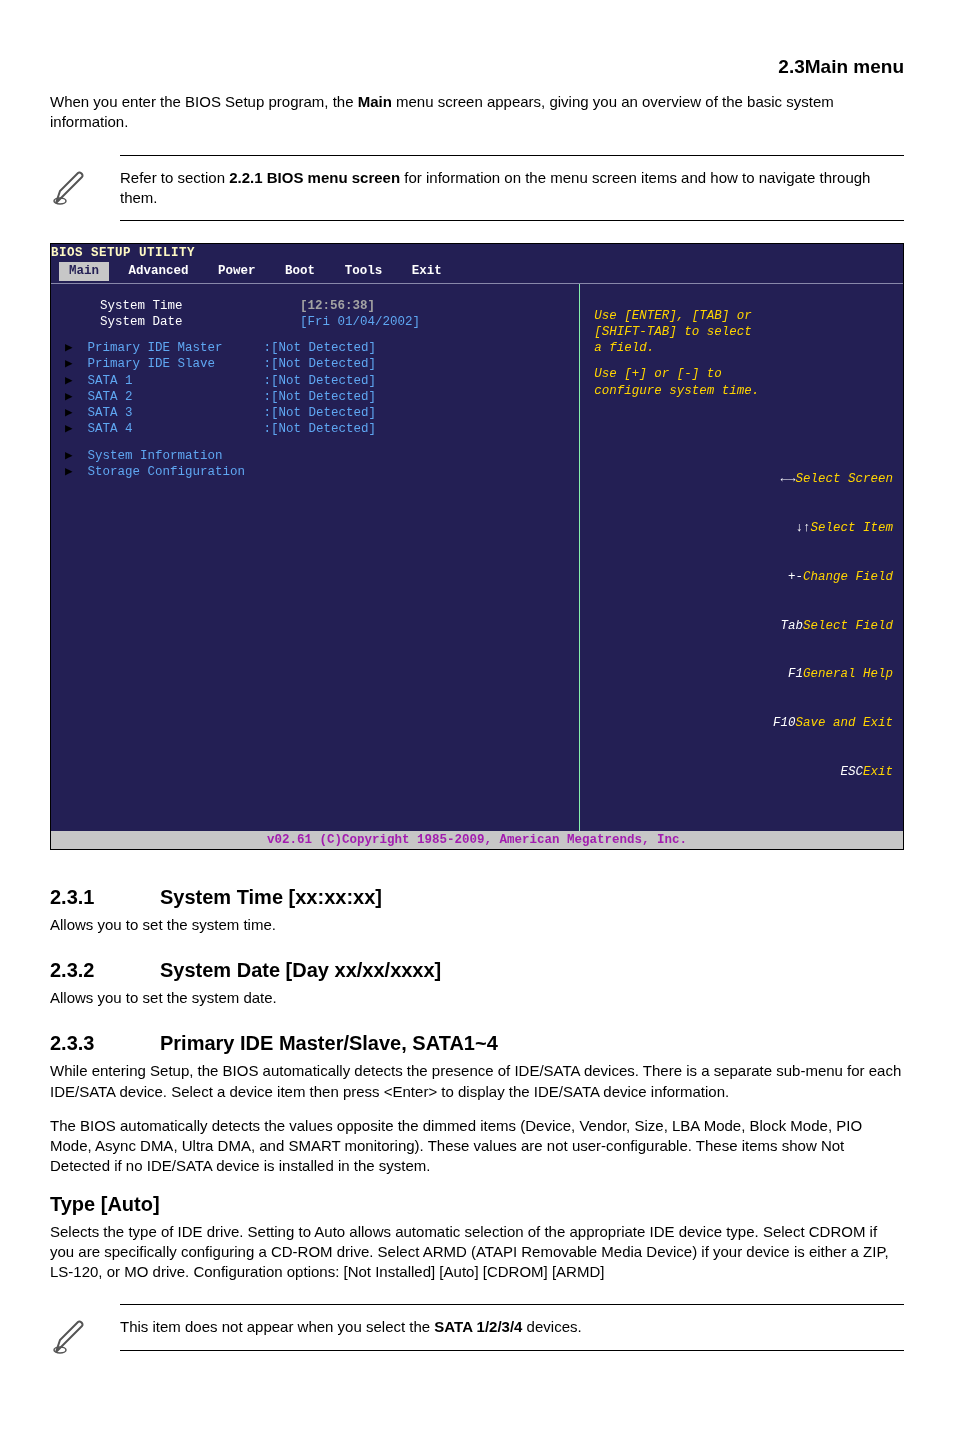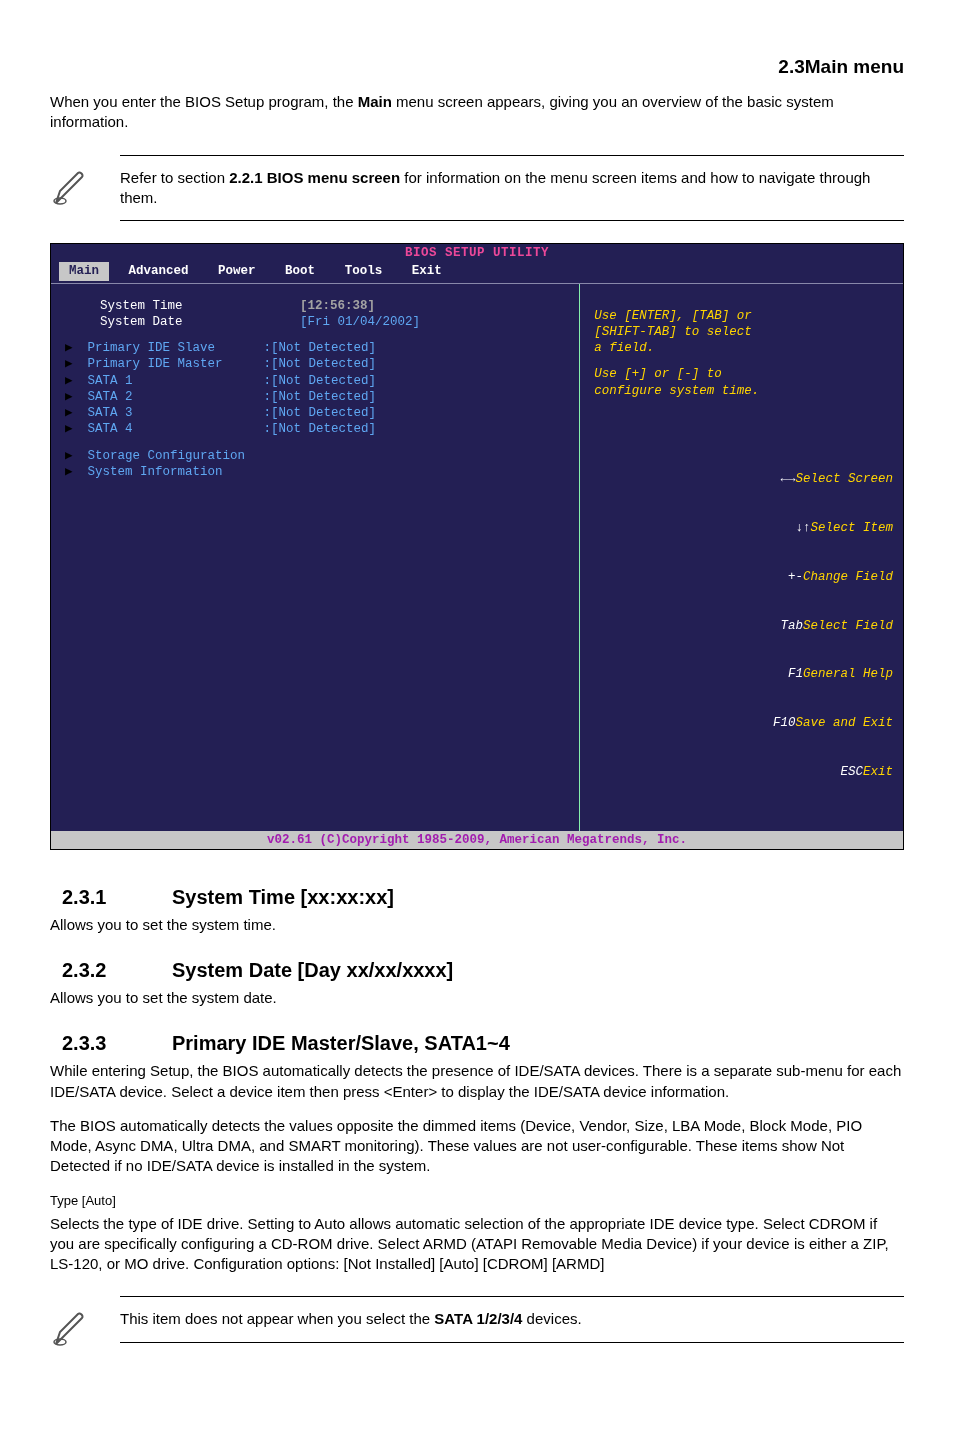--- a/index.html
+++ b/index.html
@@ -23,40 +23,40 @@
   .bios {
     width: 100%;
     background: #231f54;
     color: #fff;
     font-family: "Courier New", monospace;
     font-size: 12.5px;
     border: 1px solid #000;
     margin: 10px 0 36px 0;
     line-height: 1.3;
   }
-  .bios-title { text-align:center; background:#231f54; color:#ec4899; padding:1px 0 1px 0; font-weight:bold; letter-spacing:0.5px;}
+  .bios-title { background:#231f54; color:#fef9c3; padding:1px 0 1px 0; font-weight:bold; letter-spacing:0.5px;}
   .tabbar { background:#231f54; color:#fff; padding:0 8px 2px 8px; font-weight:bold; }
   .tabbar .tab { display:inline-block; padding:1px 10px; margin-right:2px; }
   .tabbar .tab.active { background:#c7c7c7; color:#231f54; }
   .bios-body { display:flex; border-top:1px solid #8888aa;}
   .bios-left { flex: 0 0 62%; padding: 14px 10px 18px 14px; }
   .bios-right{ flex: 1; padding: 24px 10px 18px 14px; border-left: 1px solid #86efac; font-style: italic; }
   .bios-left-row { white-space: pre; color:#fff; }
   .val { color:#a3a3a3;font-weight:bold; }
   .white { color:#fff;margin-left:35px; }
   .lightblue { color:#5fa7f2; }
   .tri { color:#000; }
   .help-top { color:#ffd400; margin-bottom: 40px; }
   .keys { color:#ffd400; white-space:pre;text-align:right;}
   .keys .k { color:#fff; display:inline-block; width:38px;}
   .bios-footer{ background:#c7c7c7; color:#a21caf; text-align:center; font-weight:bold; padding:1px 0;}
   
-  h2.sub { font-size:20px; font-weight:bold; margin: 24px 0 6px 12px;}
+  h2.sub { font-size:20px; font-weight:bold; margin: 24px 0 6px 0;}
   h2.sub .num { display:inline-block; width:110px;}
-  h3.subsub { font-size:13px; font-weight:normal; margin: 16px 0 6px 0;}
+  h3.subsub { font-size:20px; font-weight:bold; margin: 16px 0 6px 0;}
   strong{ font-weight:bold; }
 </style>
 </head>
 <body>
 
 <h1 class="sect">
   <span class="num">2.3</span><span>Main menu</span>
 </h1>
 
 <p class="body">
@@ -83,29 +83,29 @@
     <span class="tab">Power</span>
     <span class="tab">Boot</span>
     <span class="tab">Tools</span>
     <span class="tab">Exit</span>
   </div>
   <div class="bios-body">
     <div class="bios-left">
       <div class="bios-left-row"><span class="white" style="display:inline-block;width:200px">System Time</span><span class="val">[12:56:38]</span></div>
       <div class="bios-left-row"><span class="white" style="display:inline-block;width:200px">System Date</span><span class="lightblue">[Fri 01/04/2002]</span></div>
       <div style="height:10px"></div>
+      <div class="bios-left-row"><span class="tri">▶  </span><span class="lightblue" style="display:inline-block;width:176px">Primary IDE Master</span><span class="lightblue">:[Not Detected]</span></div>
       <div class="bios-left-row"><span class="tri">▶  </span><span class="lightblue" style="display:inline-block;width:176px">Primary IDE Slave</span><span class="lightblue">:[Not Detected]</span></div>
-      <div class="bios-left-row"><span class="tri">▶  </span><span class="lightblue" style="display:inline-block;width:176px">Primary IDE Master</span><span class="lightblue">:[Not Detected]</span></div>
       <div class="bios-left-row"><span class="tri">▶  </span><span class="lightblue" style="display:inline-block;width:176px">SATA 1</span><span class="lightblue">:[Not Detected]</span></div>
       <div class="bios-left-row"><span class="tri">▶  </span><span class="lightblue" style="display:inline-block;width:176px">SATA 2</span><span class="lightblue">:[Not Detected]</span></div>
       <div class="bios-left-row"><span class="tri">▶  </span><span class="lightblue" style="display:inline-block;width:176px">SATA 3</span><span class="lightblue">:[Not Detected]</span></div>
       <div class="bios-left-row"><span class="tri">▶  </span><span class="lightblue" style="display:inline-block;width:176px">SATA 4</span><span class="lightblue">:[Not Detected]</span></div>
       <div style="height:10px"></div>
+      <div class="bios-left-row"><span class="tri">▶  </span><span class="lightblue">System Information</span></div>
       <div class="bios-left-row"><span class="tri">▶  </span><span class="lightblue">Storage Configuration</span></div>
-      <div class="bios-left-row"><span class="tri">▶  </span><span class="lightblue">System Information</span></div>
     </div>
     <div class="bios-right">
       <div class="help-top">
         <div>Use [ENTER], [TAB] or</div>
         <div>[SHIFT-TAB] to select</div>
         <div>a field.</div>
         <div style="height:10px"></div>
         <div>Use [+] or [-] to</div>
         <div>configure system time.</div>
       </div>

